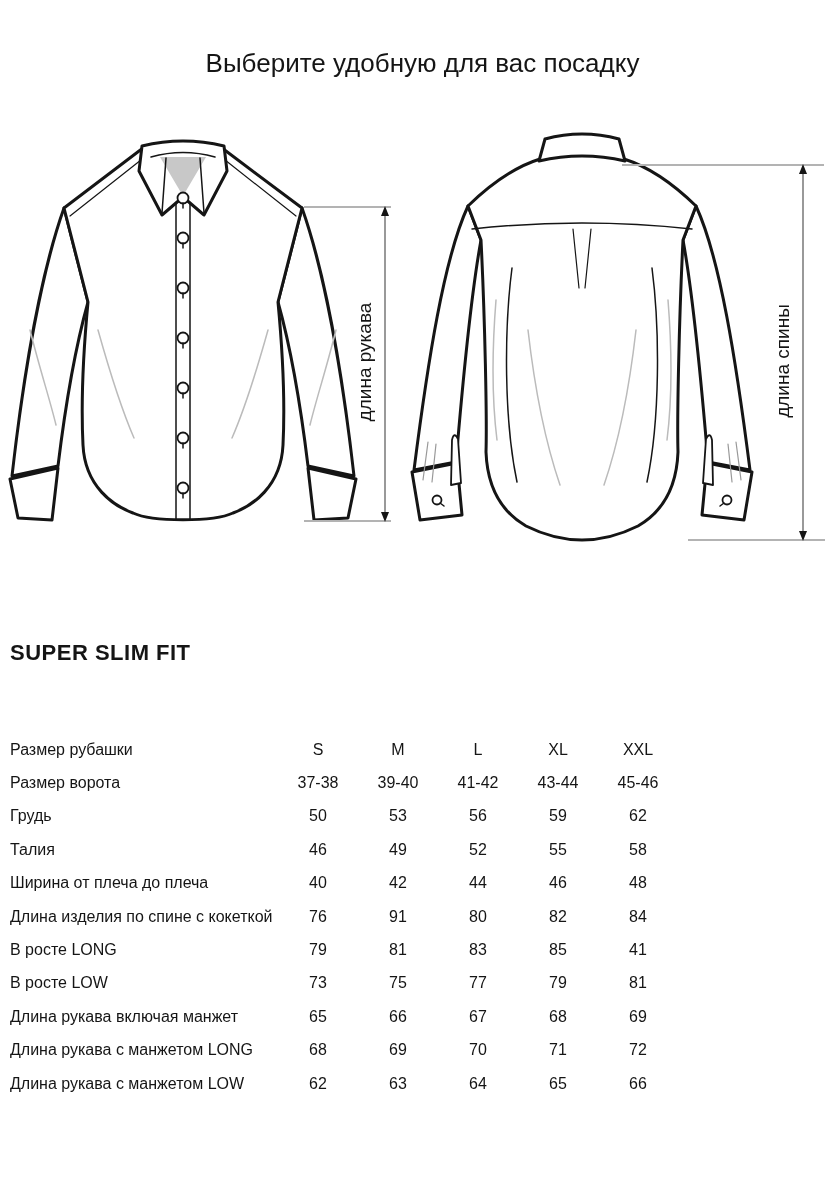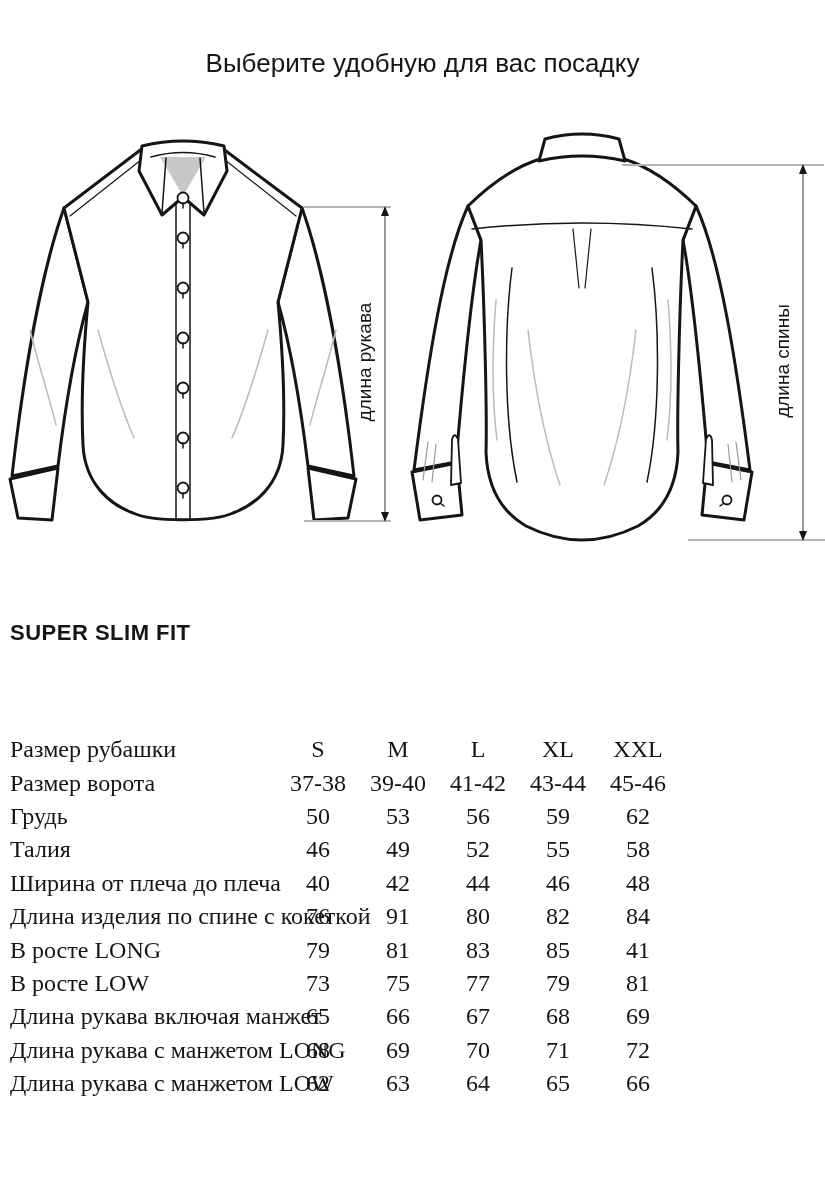--- a/index.html
+++ b/index.html
@@ -7,29 +7,29 @@
     position:relative;width:825px;height:1200px;background:#fff;overflow:hidden;
     font-family:"Liberation Sans",sans-serif;color:var(--ink,#151515);
   }
   .title{
     position:absolute;top:48px;left:10px;width:825px;margin:0;
     text-align:center;font-size:26px;font-weight:400;color:var(--ink,#151515);
   }
   .drawing{position:absolute;top:108px;left:0;width:825px;height:470px;}
 
   .fit-heading{
-    position:absolute;top:620px;left:10px;margin:0;
+    position:absolute;top:640px;left:10px;margin:0;
     font-size:22px;font-weight:700;letter-spacing:0.5px;color:var(--ink,#151515);
   }
   .fit-desc{
     position:absolute;top:652px;left:10px;width:760px;margin:0;
     font-size:21px;line-height:36px;color:var(--ink,#151515);
   }
   .size-table{position:absolute;top:733px;left:10px;width:708px;}
-  .t-row{display:flex;height:33.4px;align-items:center;font-size:24px;font-family:Liberation Serif, serif;}
+  .t-row{display:flex;height:33.4px;align-items:center;font-size:16px;}
   .t-label{width:268px;white-space:nowrap;}
   .t-cell{width:80px;text-align:center;}
 
   
   .s-outline{fill:#fff;stroke:var(--ink,#151515);stroke-width:3;stroke-linejoin:round;stroke-linecap:round;}
   .s-thin{fill:none;stroke:var(--ink,#151515);stroke-width:1.5;stroke-linecap:round;}
   .s-seam{fill:none;stroke:var(--ink,#151515);stroke-width:1.2;stroke-linecap:round;}
   .s-btn{fill:#fff;stroke:var(--ink,#151515);stroke-width:1.8;}
   .s-collarfill{fill:var(--collar-fill,#c8c8c8);stroke:none;}
   .s-wrinkle{fill:none;stroke:var(--wrinkle,#bbbbbb);stroke-width:1.5;stroke-linecap:round;}

